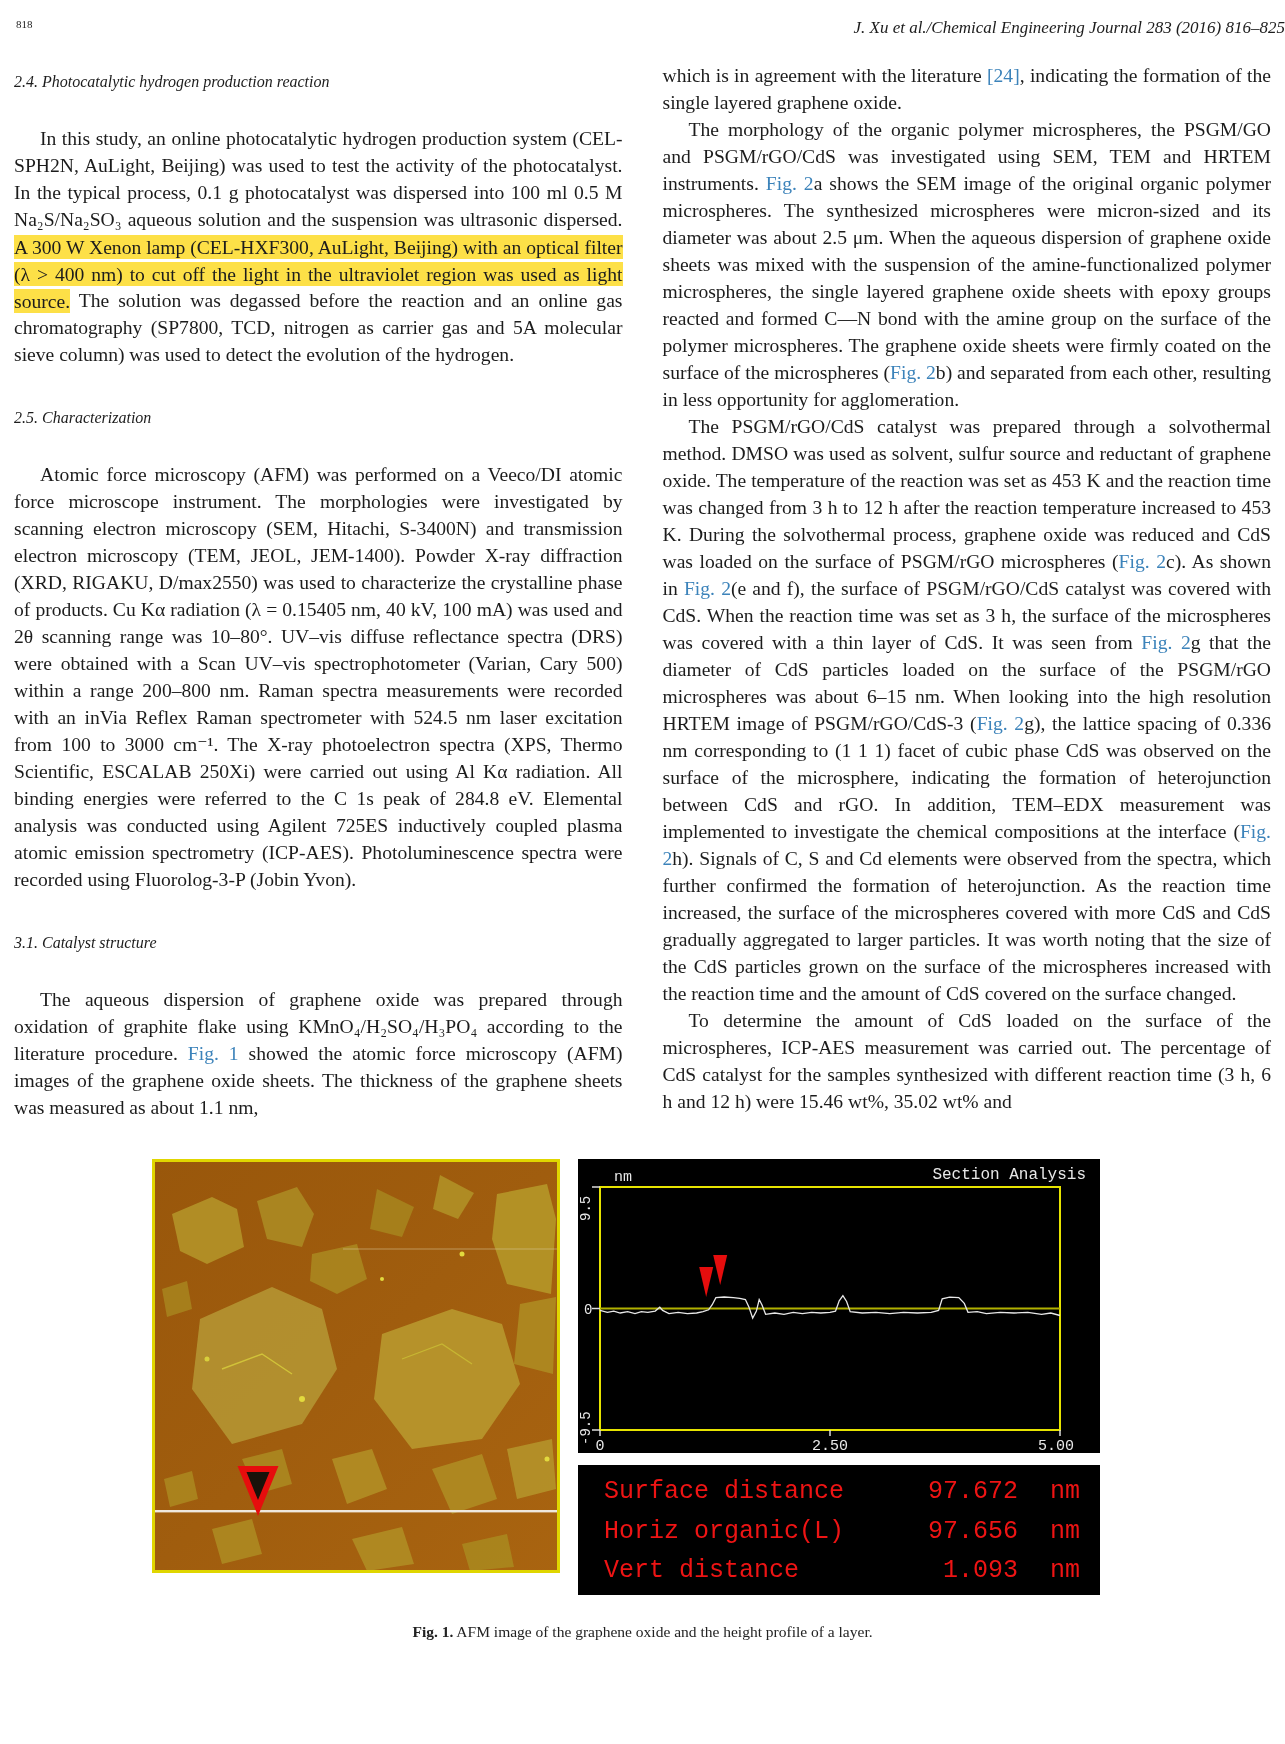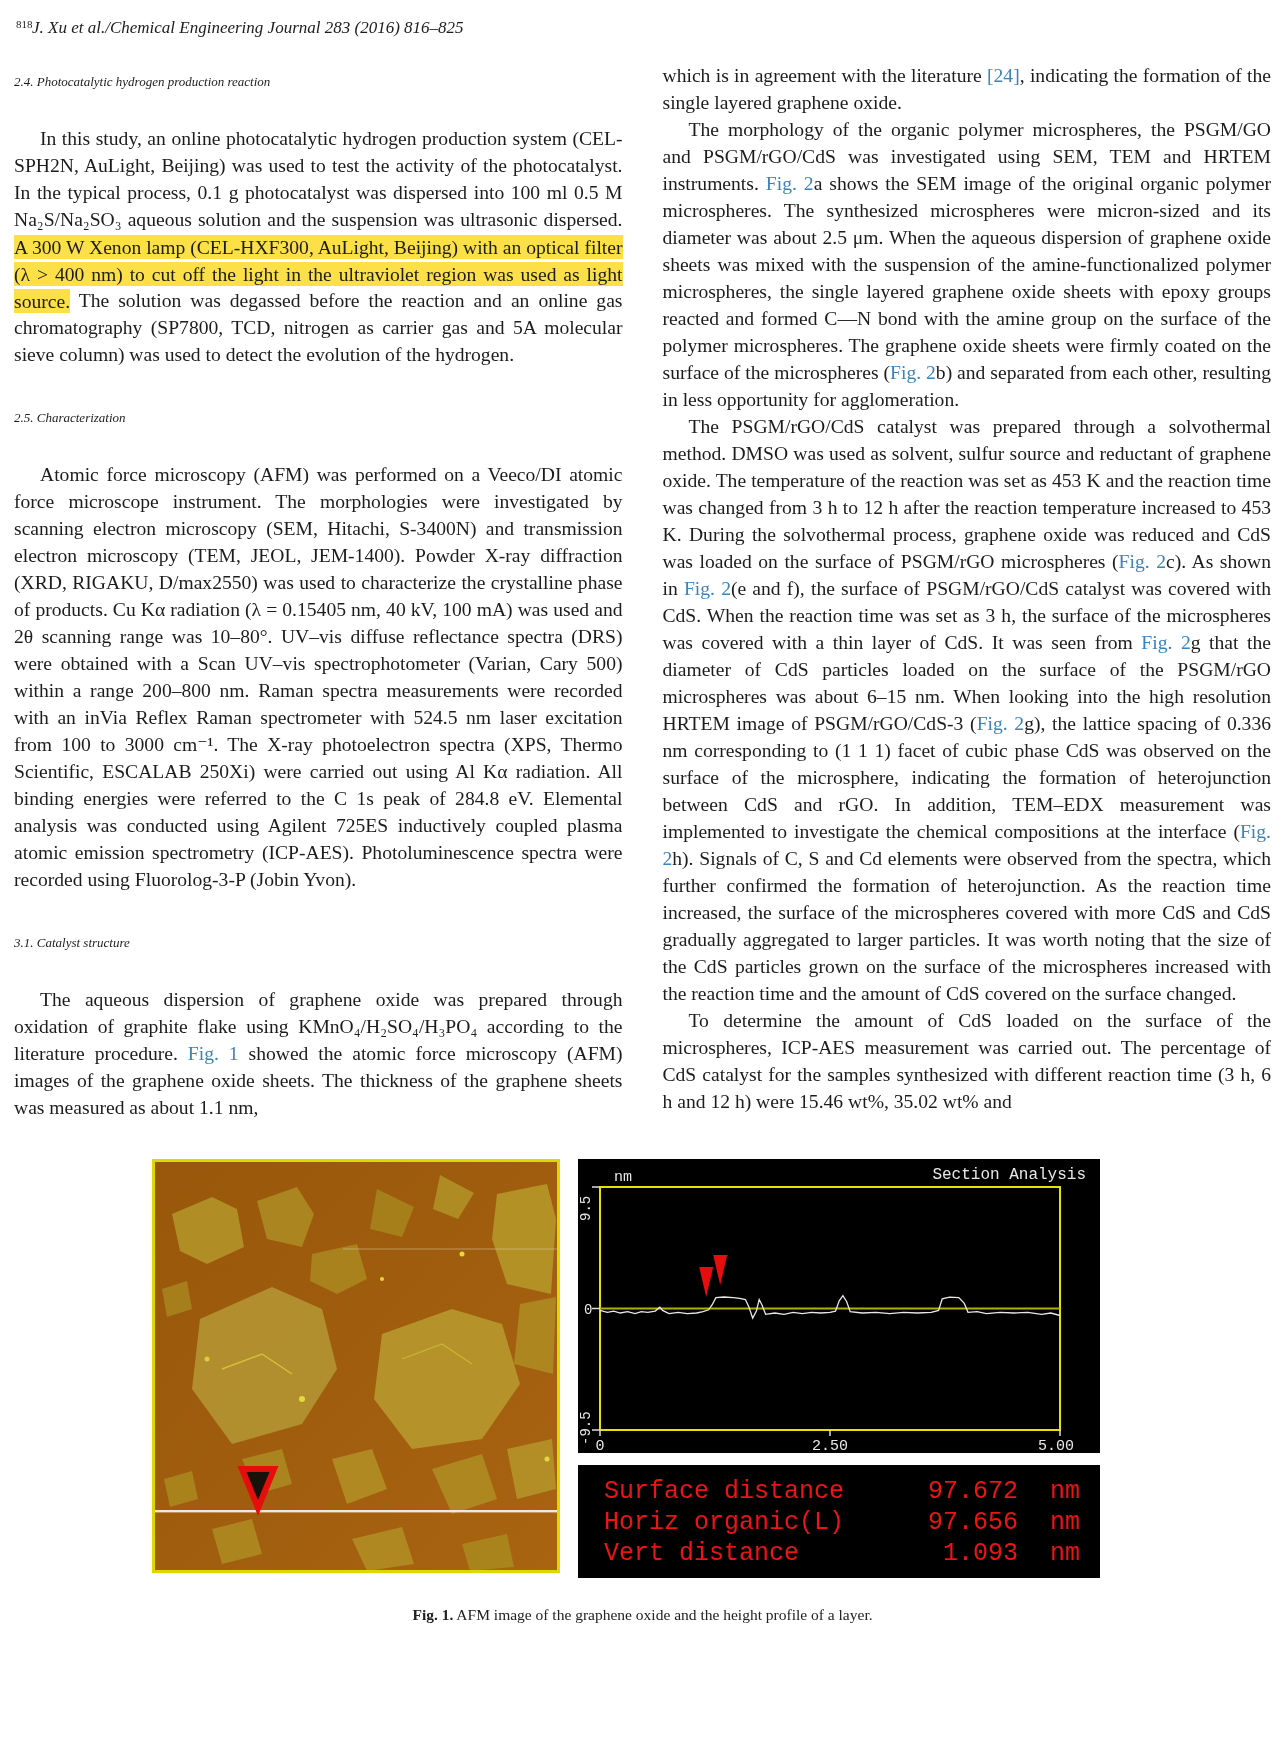--- a/index.html
+++ b/index.html
@@ -5,41 +5,41 @@
   * { margin:0; padding:0; box-sizing:border-box; }
   body {
     width:1285px; height:1744px; background:#ffffff; overflow:hidden;
     font-family:"Liberation Serif","DejaVu Serif",serif; color:#1c1c1c;
   }
   .page { position:relative; width:1285px; height:1744px; }
 
   
   .hdr { position:relative; height:46px; padding-top:18px; }
   .hdr .pagenum { position:absolute; left:16px; top:18px; font-size:11px; }
-  .hdr .citation { position:absolute; left:0; right:0; top:18px; text-align:left; font-style:italic; font-size:17px;margin-left:32px; }
+  .hdr .citation { position:absolute; left:0; right:0; top:18px; text-align:right; font-style:italic; font-size:17px; }
 
   
   .columns { display:flex; gap:40px; padding:0 14px; margin-top:16px; }
   .col { flex:1; width:608px; font-size:19.6px; line-height:27px; text-align:justify; }
-  .col .heading { margin:36px 0 30px; font-size:13px; font-weight:normal; }
+  .col .heading { margin:36px 0 30px; font-size:16px; font-weight:normal; }
   .col > .heading:first-child { margin-top:6px; }
   .col .heading.italic { font-style:italic; }
   .col .heading.bold { font-weight:bold; }
   .col .para { margin:0; }
   .col .para.indent { text-indent:26px; }
   .hl { background:#fde047; padding:1.5px 0; box-decoration-break:clone;margin-top:28px; -webkit-box-decoration-break:clone; }
   .link { color:#3c83ba; }
 
   
   .figure { margin-top:38px; width:1285px; }
   .fig-row { display:flex; gap:18px; margin-left:152px; align-items:flex-start; }
   .afm-wrap { width:408px; height:414px; flex:none; }
   .fig-right { display:flex; flex-direction:column; gap:12px; width:522px; flex:none; }
   .sa-panel { width:522px; height:294px; background:#000; }
-  .m-box { width:522px; height:113px; background:#000; padding:12px 20px 10px 26px;
+  .m-box { width:522px; height:130px; background:#000; padding:12px 20px 10px 26px;
            display:flex; flex-direction:column; justify-content:space-between; }
   .m-row { display:flex; align-items:baseline; color:#ee1414;
            font-family:"Liberation Mono","DejaVu Sans Mono",monospace; font-size:25px; }
   .m-label { flex:1; }
   .m-value { width:150px; text-align:right; }
   .m-unit  { width:62px; text-align:right; }
   .figcaption { margin-top:28px; text-align:center; font-size:15.5px; color:#222; }
   .figcaption b { font-weight:bold; }
 
   svg text { font-family:"Liberation Mono","DejaVu Sans Mono",monospace; fill:#e8e8e8; }

